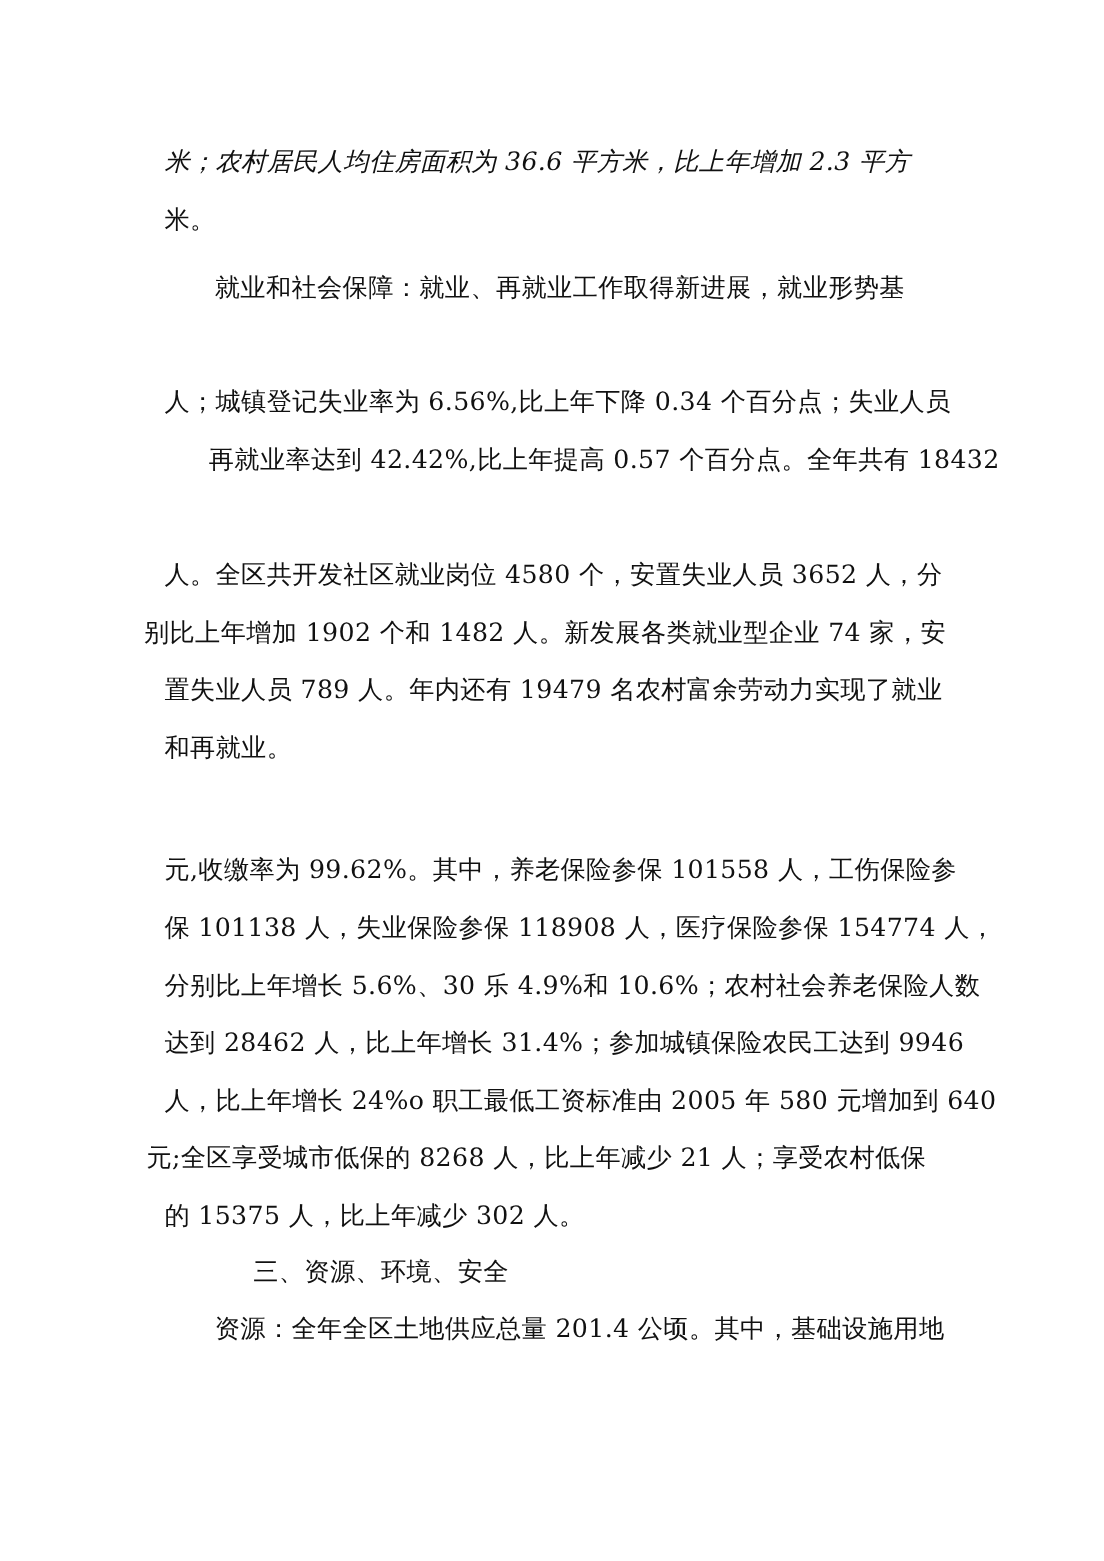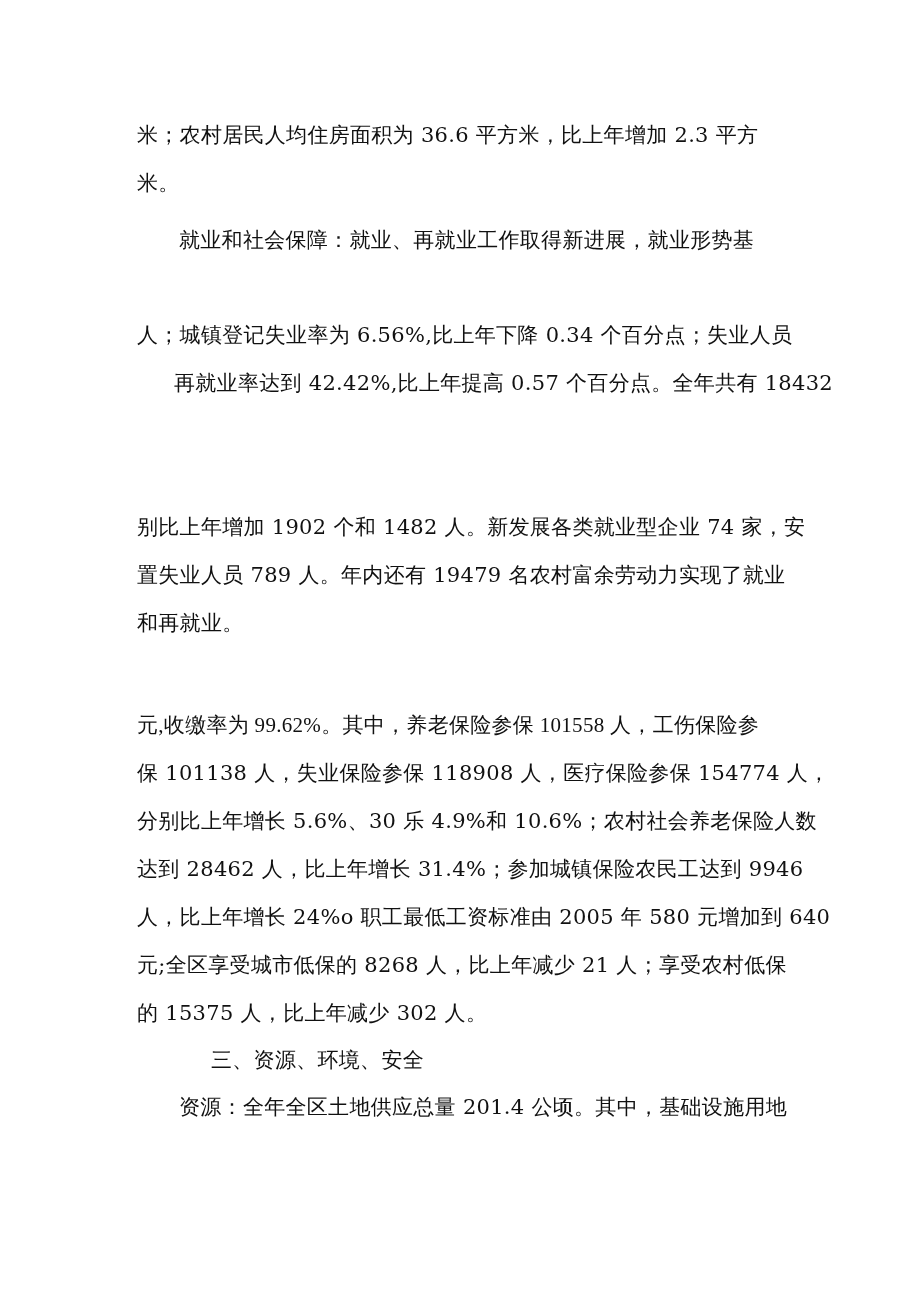--- a/index.html
+++ b/index.html
@@ -29,30 +29,31 @@
       font-size: 21px;
       line-height: 26px;
       white-space: nowrap;
       letter-spacing: 0.3px;
     }
   </style>
 </head>
 <body>
 
 <div class="page">
-  <div class="line" style="top:122px;left:137px;">米；农村居民人均住房面积为 36.6 平方米，比上年增加 2.3 平方</div>
+  <div class="line" style="top:122px;left:137px;font-style:italic;">米；农村居民人均住房面积为 36.6 平方米，比上年增加 2.3 平方</div>
   <div class="line" style="top:170px;left:137px;">米。</div>
   <div class="line" style="top:227px;left:179px;">就业和社会保障：就业、再就业工作取得新进展，就业形势基</div>
   <div class="line" style="top:322px;left:137px;">人；城镇登记失业率为 6.56%,比上年下降 0.34 个百分点；失业人员</div>
   <div class="line" style="top:370px;left:137px;margin-left:37px;">再就业率达到 42.42%,比上年提高 0.57 个百分点。全年共有 18432</div>
-  <div class="line" style="top:514px;left:137px;">别比上年增加 1902 个和 1482 人。新发展各类就业型企业 74 家，安</div>
+  <div class="line" style="top:466px;left:137px;">人。全区共开发社区就业岗位 4580 个，安置失业人员 3652 人，分</div>
+  <div class="line" style="top:514px;left:120px;">别比上年增加 1902 个和 1482 人。新发展各类就业型企业 74 家，安</div>
   <div class="line" style="top:562px;left:137px;">置失业人员 789 人。年内还有 19479 名农村富余劳动力实现了就业</div>
   <div class="line" style="top:610px;left:137px;">和再就业。</div>
-  <div class="line" style="top:712px;left:137px;font-family:Liberation Serif, serif;">元,收缴率为 99.62%。其中，养老保险参保 101558 人，工伤保险参</div>
+  <div class="line" style="top:712px;left:137px;">元,收缴率为 99.62%。其中，养老保险参保 101558 人，工伤保险参</div>
   <div class="line" style="top:760px;left:137px;">保 101138 人，失业保险参保 118908 人，医疗保险参保 154774 人，</div>
   <div class="line" style="top:808px;left:137px;">分别比上年增长 5.6%、30 乐 4.9%和 10.6%；农村社会养老保险人数</div>
   <div class="line" style="top:856px;left:137px;">达到 28462 人，比上年增长 31.4%；参加城镇保险农民工达到 9946</div>
   <div class="line" style="top:904px;left:137px;">人，比上年增长 24%o 职工最低工资标准由 2005 年 580 元增加到 640</div>
-  <div class="line" style="top:952px;left:137px;">元;全区享受城市低保的 8268 人，比上年减少 21 人；享受农村低保</div>
+  <div class="line" style="top:952px;left:122px;">元;全区享受城市低保的 8268 人，比上年减少 21 人；享受农村低保</div>
   <div class="line" style="top:1000px;left:137px;">的 15375 人，比上年减少 302 人。</div>
   <div class="line" style="top:1047px;left:211px;">三、资源、环境、安全</div>
   <div class="line" style="top:1094px;left:179px;">资源：全年全区土地供应总量 201.4 公顷。其中，基础设施用地</div>
 </div>
 
 </body></html>

